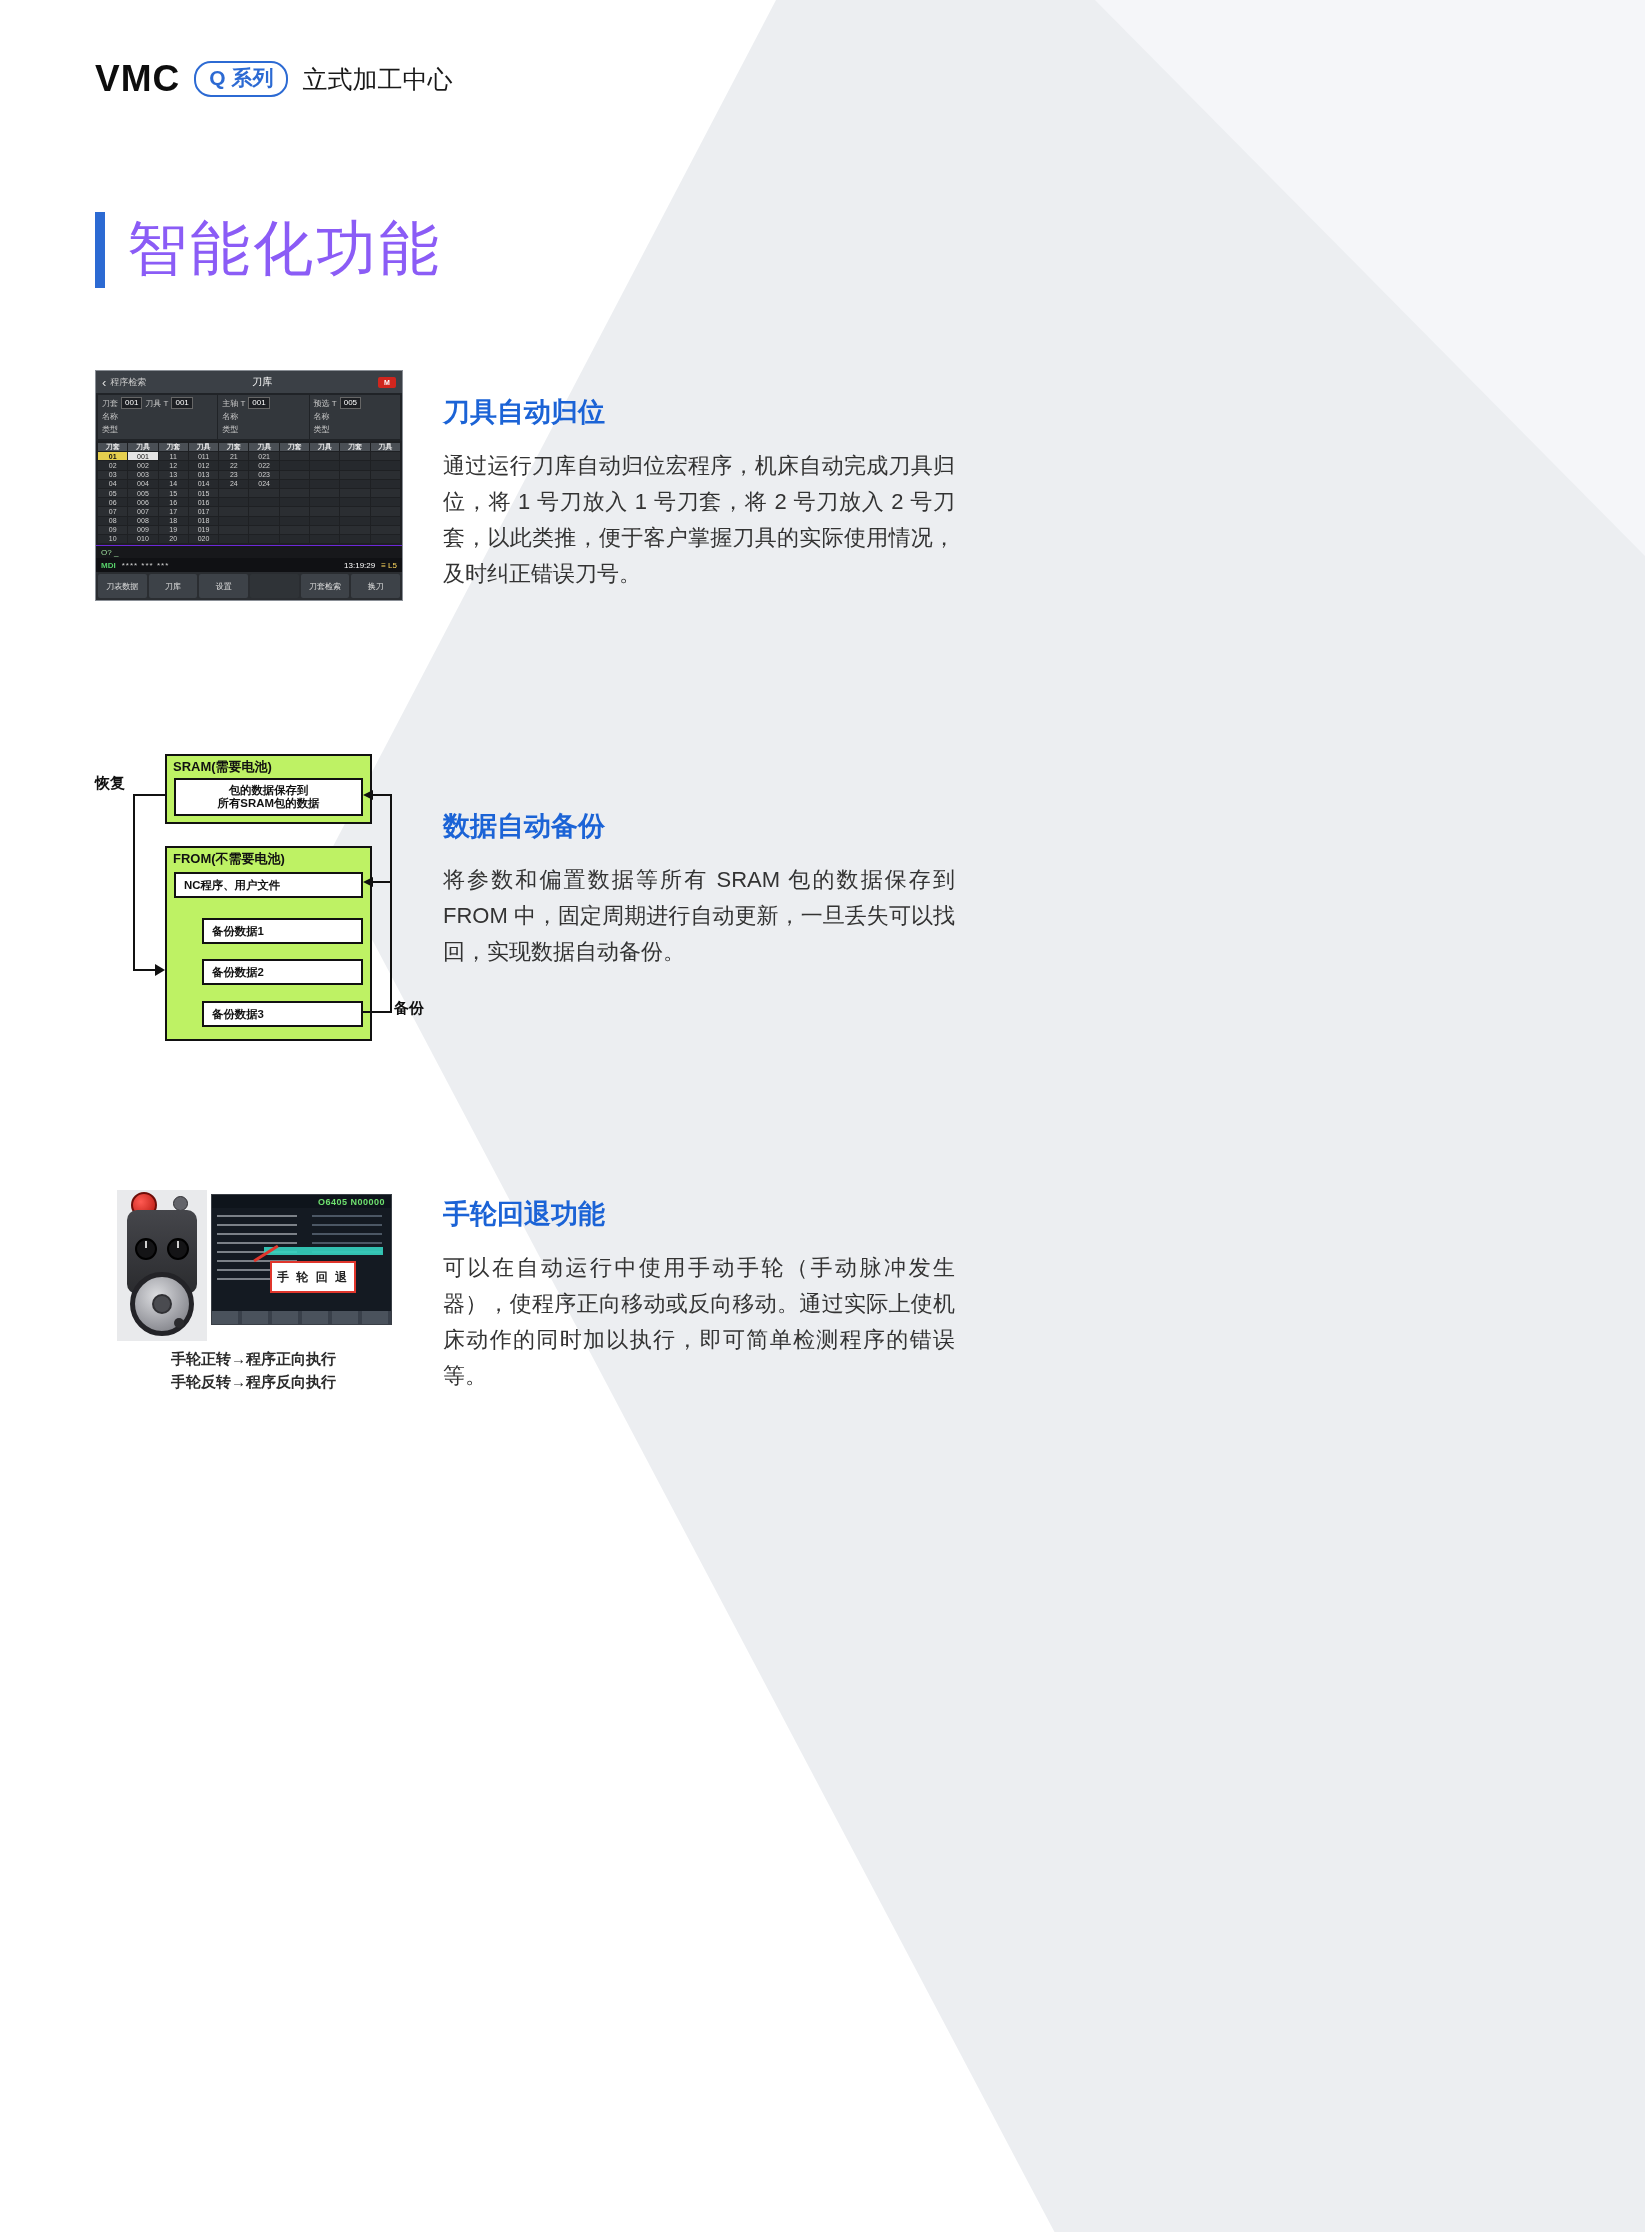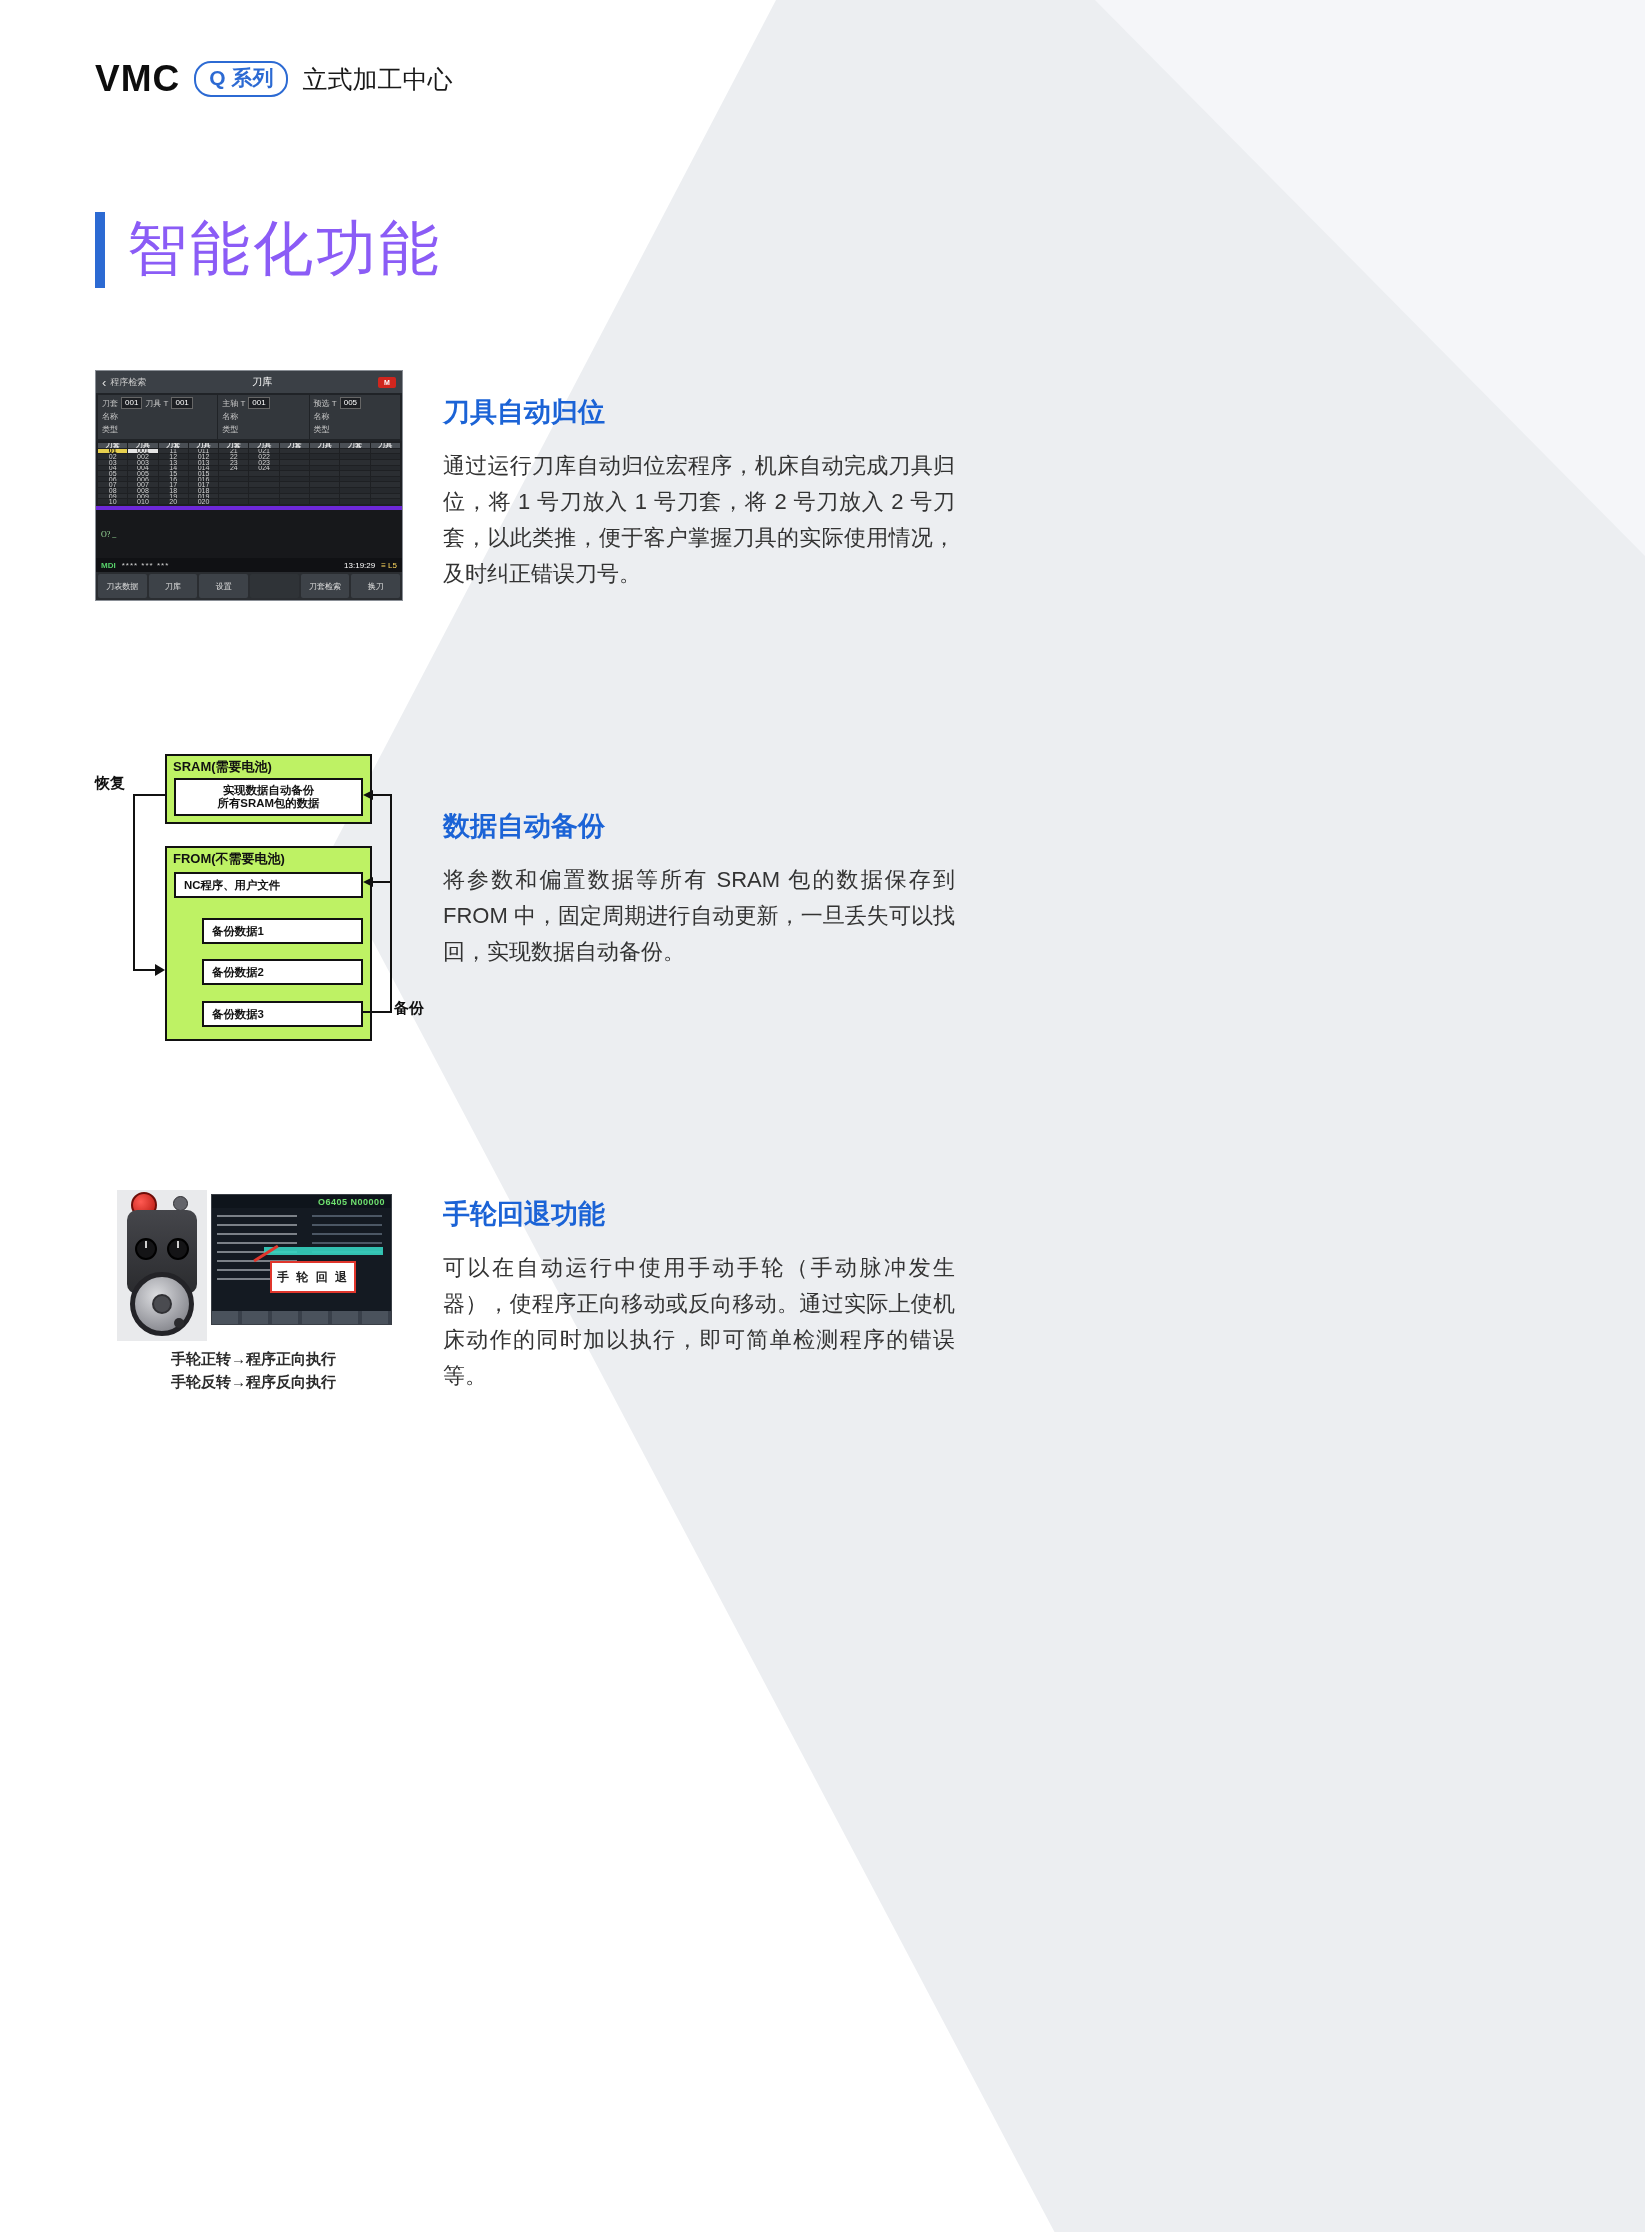--- a/index.html
+++ b/index.html
@@ -46,22 +46,22 @@
   .p1{flex:1.35;} .p2{flex:1;} .p3{flex:1;}
   .val{background:#1d1f23;border:1px solid #666;padding:0 3px;color:#fff;font-size:8px;line-height:10px;}
   .tool-table{flex:1 1 auto;display:flex;gap:1px;padding:2px;background:#1e2023;min-height:0;}
   .tcol{flex:1;display:flex;flex-direction:column;gap:1px;min-width:0;}
   .trow{display:flex;gap:1px;flex:1;min-height:0;}
   .tc{flex:1;background:#2b2e32;color:#cfcfcf;font-size:7px;display:flex;align-items:center;justify-content:center;overflow:hidden;}
   .trow.alt .tc{background:#26292d;}
   .trow.thead .tc{background:#4a4f55;color:#ececec;font-weight:700;}
   .tc.hl-p{background:#e6cf4e;color:#111;font-weight:700;}
   .tc.hl-t{background:#e4e4e4;color:#111;}
-  .cnc-input{height:12px;flex:0 0 auto;background:#17181b;color:#9fe29f;font-size:8px;padding:18px 5px;
-             display:flex;align-items:center;border-top:4px solid #6d28d9;font-family:Liberation Serif, serif;}
+  .cnc-input{height:12px;flex:0 0 auto;background:#17181b;color:#9fe29f;font-size:8px;padding:0 5px;
+             display:flex;align-items:center;border-top:1px solid #6d28d9;}
   .cnc-status{height:14px;flex:0 0 auto;background:#101114;display:flex;align-items:center;gap:6px;padding:0 5px;font-size:8px;}
   .st-mode{color:#57d06a;font-weight:700;}
   .st-dots{color:#cfcfcf;flex:1;letter-spacing:1px;}
   .st-time{color:#fff;}
   .st-right{color:#ffd95e;}
   .cnc-softkeys{height:24px;flex:0 0 auto;background:#2a2d31;display:flex;gap:2px;padding:2px;}
   .softkey{flex:1;background:#3d4248;border-radius:2px;color:#e0e0e0;font-size:8px;display:flex;
            align-items:center;justify-content:center;text-align:center;overflow:hidden;}
   .softkey.empty{background:#2f3337;}
 
@@ -431,21 +431,21 @@
     <h3 class="sec-heading">数据自动备份</h3>
     <p class="sec-body">将参数和偏置数据等所有 SRAM 包的数据保存到 FROM 中，固定周期进行自动更新，一旦丢失可以找回，实现数据自动备份。</p>
   </div>
 
   <div class="diagram">
     <div class="diag-label restore">恢复</div>
 
     <div class="outer-box" id="sram-box">
       <div class="outer-title">SRAM(需要电池)</div>
       <div class="inner-box sram-inner">
-        <div>实现数据自动备份</div>
+        <div>包的数据保存到</div>
         <div>所有SRAM包的数据</div>
       </div>
     </div>
 
     <div class="outer-box" id="from-box">
       <div class="outer-title">FROM(不需要电池)</div>
       <div class="inner-box nc-box">NC程序、用户文件</div>
 
     <div class="inner-box bk" style="top: 70px;">备份数据1</div>
         <div class="inner-box bk" style="top: 111px;">备份数据2</div>

